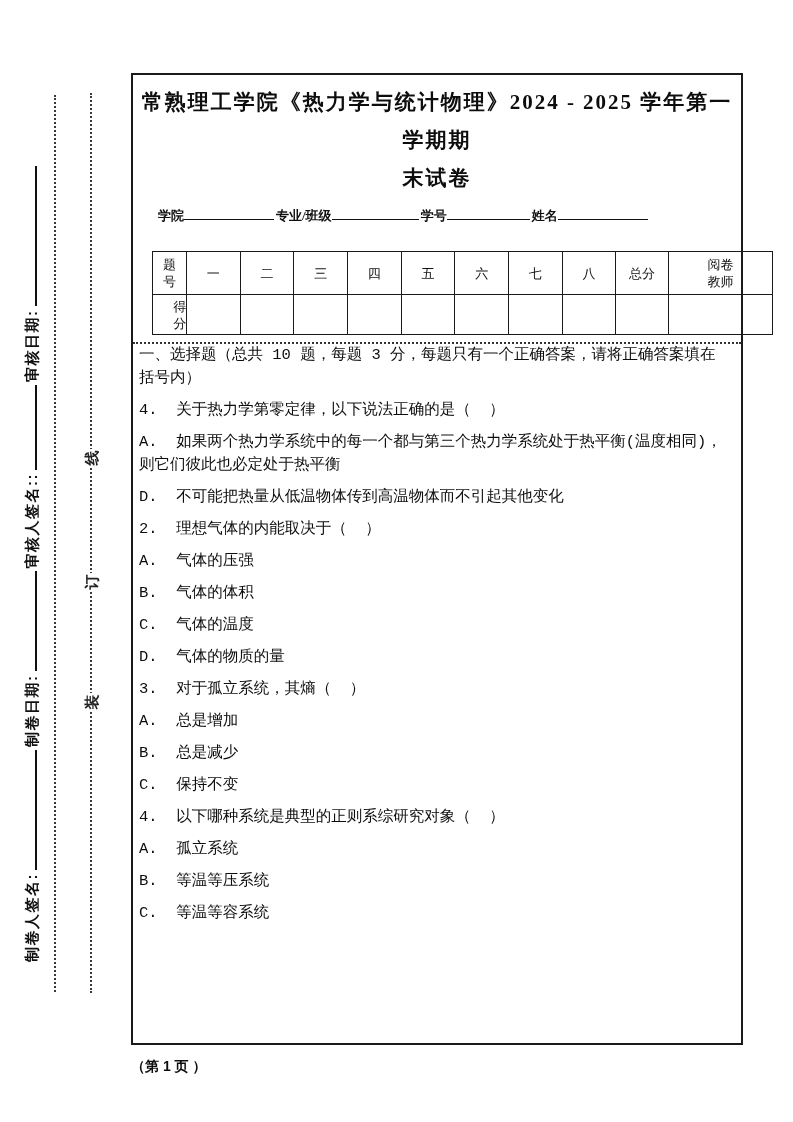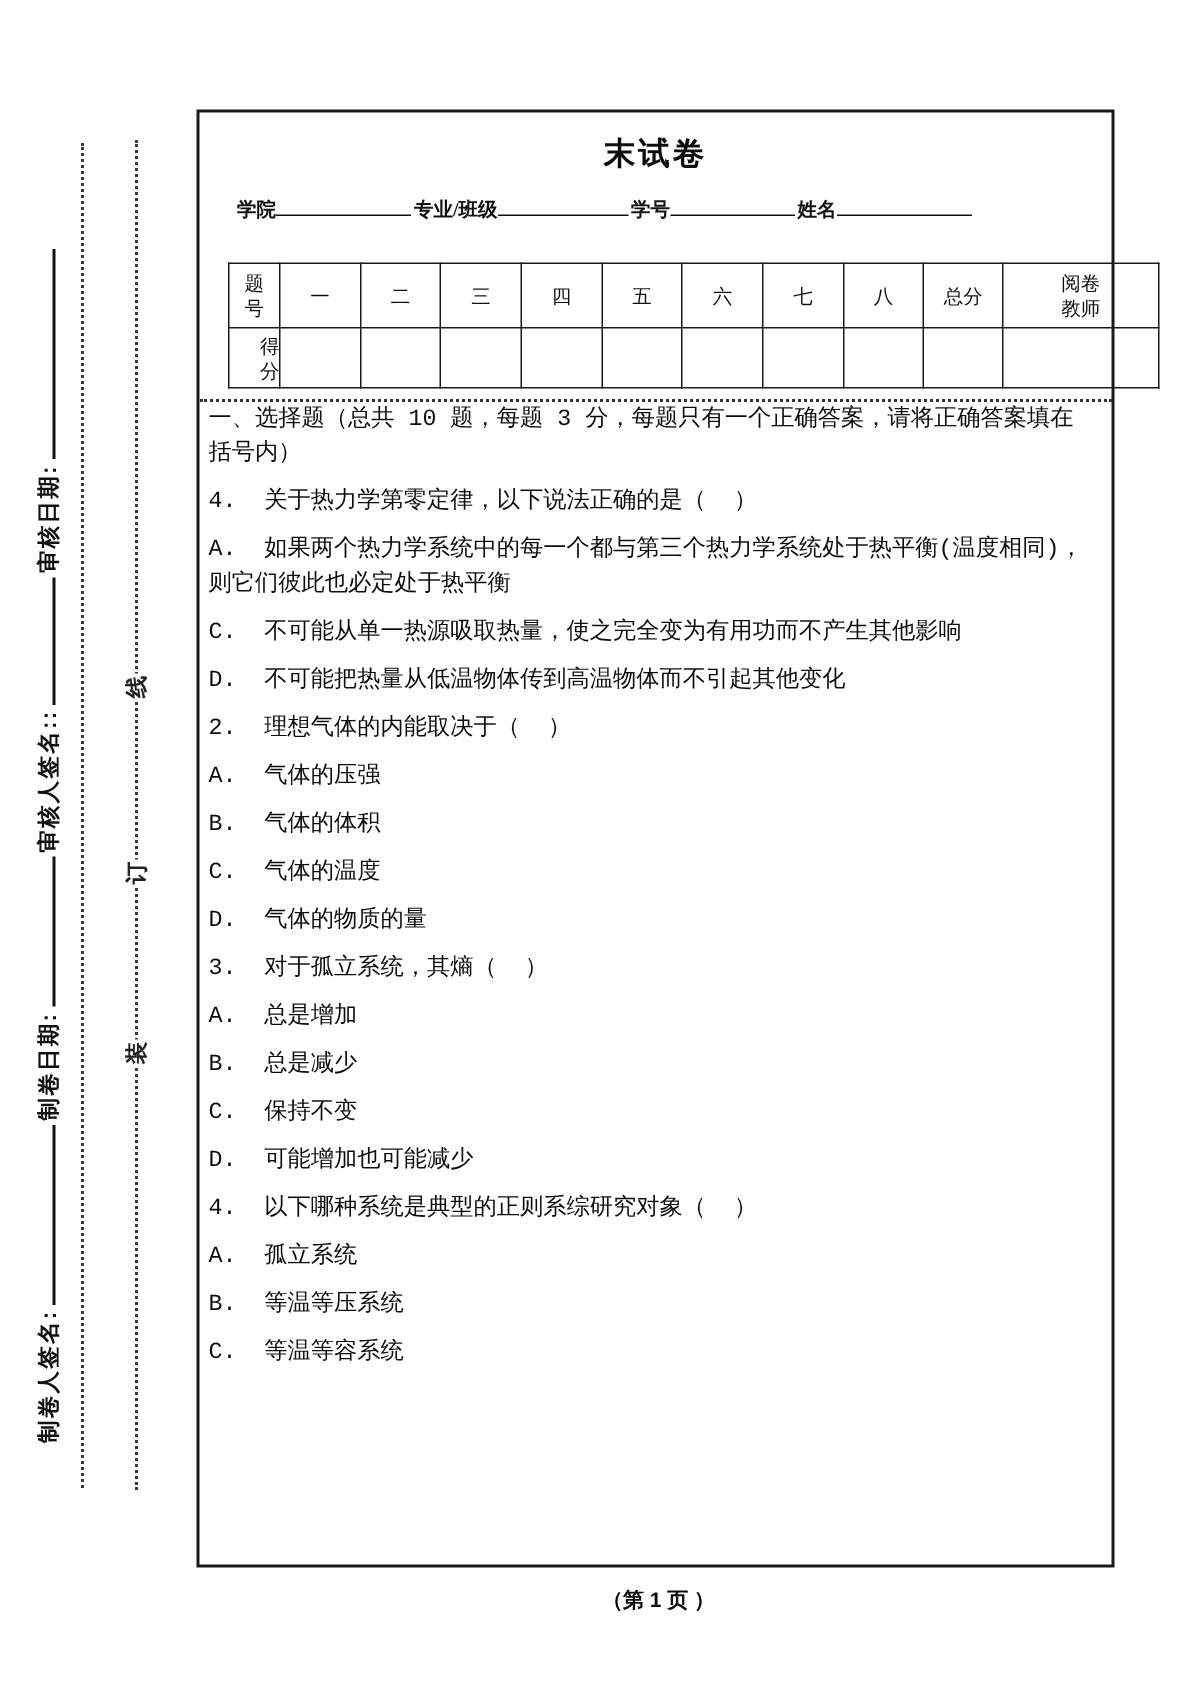--- a/index.html
+++ b/index.html
@@ -150,21 +150,20 @@
     margin: 0 0 9px 0;
     white-space: pre-wrap;
     word-break: break-all;
   }
 
   .footer {
     position: absolute;
     left: 131px;
     top: 1058px;
     width: 616px;
-    text-align: center;
     font-family: "Liberation Sans", "DejaVu Sans", sans-serif;
     font-weight: bold;
     font-size: 14px;
     color: #0d0d0d;
   }
 </style>
 </head>
 <body>
 
 <div class="page">
@@ -175,20 +174,21 @@
 
   <div class="dotted-line dl1"></div>
   <div class="dotted-line dl2"></div>
   <span class="bind-char c-xian">线</span>
   <span class="bind-char c-ding">订</span>
   <span class="bind-char c-zhuang">装</span>
 
   <div class="main-box">
 
     <div class="title">
+      <div>常熟理工学院《热力学与统计物理》2024 - 2025 学年第一学期期</div>
       <div>末试卷</div>
     </div>
 
     <div class="fields">
       <span>学院</span><span class="f-blank fb1"></span><span>专业/班级</span><span class="f-blank fb2"></span><span>学号</span><span class="f-blank fb3"></span><span>姓名</span><span class="f-blank fb4"></span>
     </div>
 
     <table class="score-table">
       <tbody>
           <tr class="hdr-row">
@@ -219,32 +219,30 @@
       </tr>
     </tbody>
       </table>
 
     <div class="dotted-sep"></div>
 
     <div class="body-text">
       <p>一、选择题（总共 10 题，每题 3 分，每题只有一个正确答案，请将正确答案填在括号内）</p>
       <p>4.  关于热力学第零定律，以下说法正确的是（  ）</p>
       <p>A.  如果两个热力学系统中的每一个都与第三个热力学系统处于热平衡(温度相同)，则它们彼此也必定处于热平衡</p>
-      <p>C.  不可能从单一热源吸取热量，使之完全变为有用功而不产生其他影响</p>
       <p>D.  不可能把热量从低温物体传到高温物体而不引起其他变化</p>
       <p>2.  理想气体的内能取决于（  ）</p>
       <p>A.  气体的压强</p>
       <p>B.  气体的体积</p>
       <p>C.  气体的温度</p>
       <p>D.  气体的物质的量</p>
       <p>3.  对于孤立系统，其熵（  ）</p>
       <p>A.  总是增加</p>
       <p>B.  总是减少</p>
       <p>C.  保持不变</p>
-      <p>D.  可能增加也可能减少</p>
       <p>4.  以下哪种系统是典型的正则系综研究对象（  ）</p>
       <p>A.  孤立系统</p>
       <p>B.  等温等压系统</p>
       <p>C.  等温等容系统</p>
     </div>
   </div>
 
   <div class="footer">（第 1 页 ）</div>
 </div>
 

